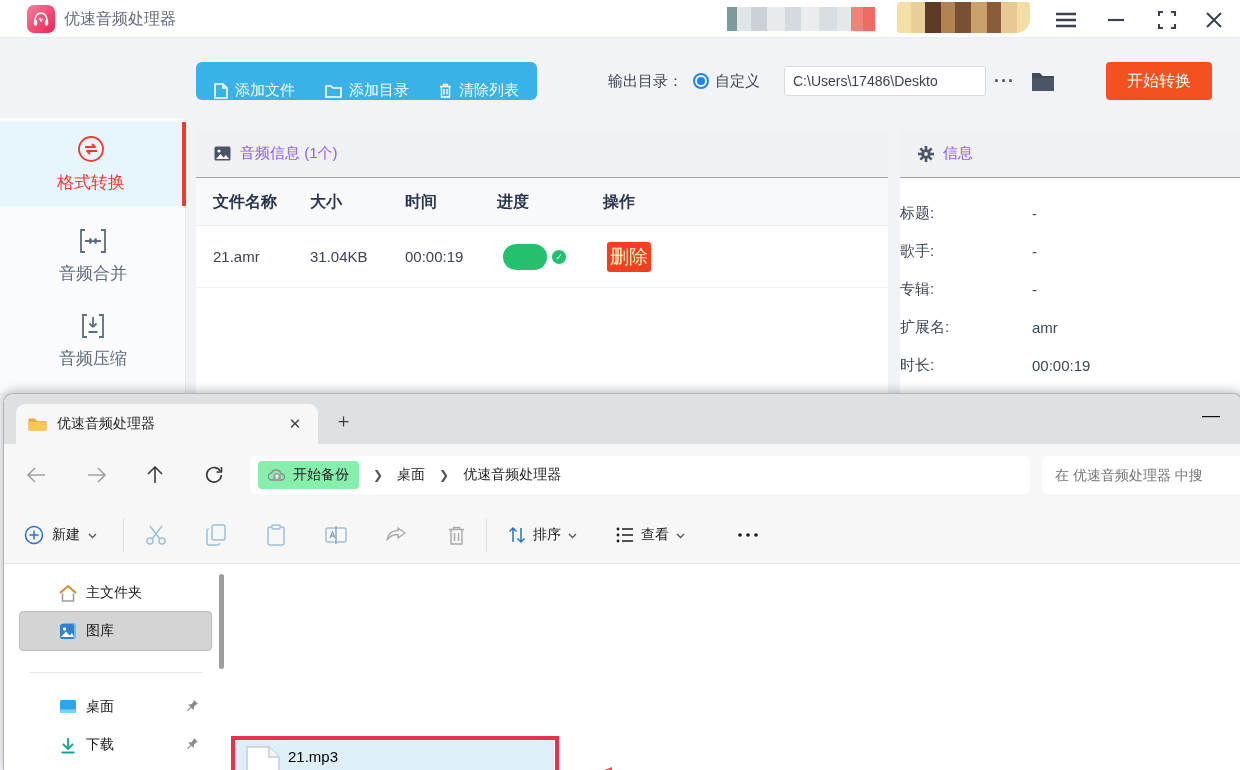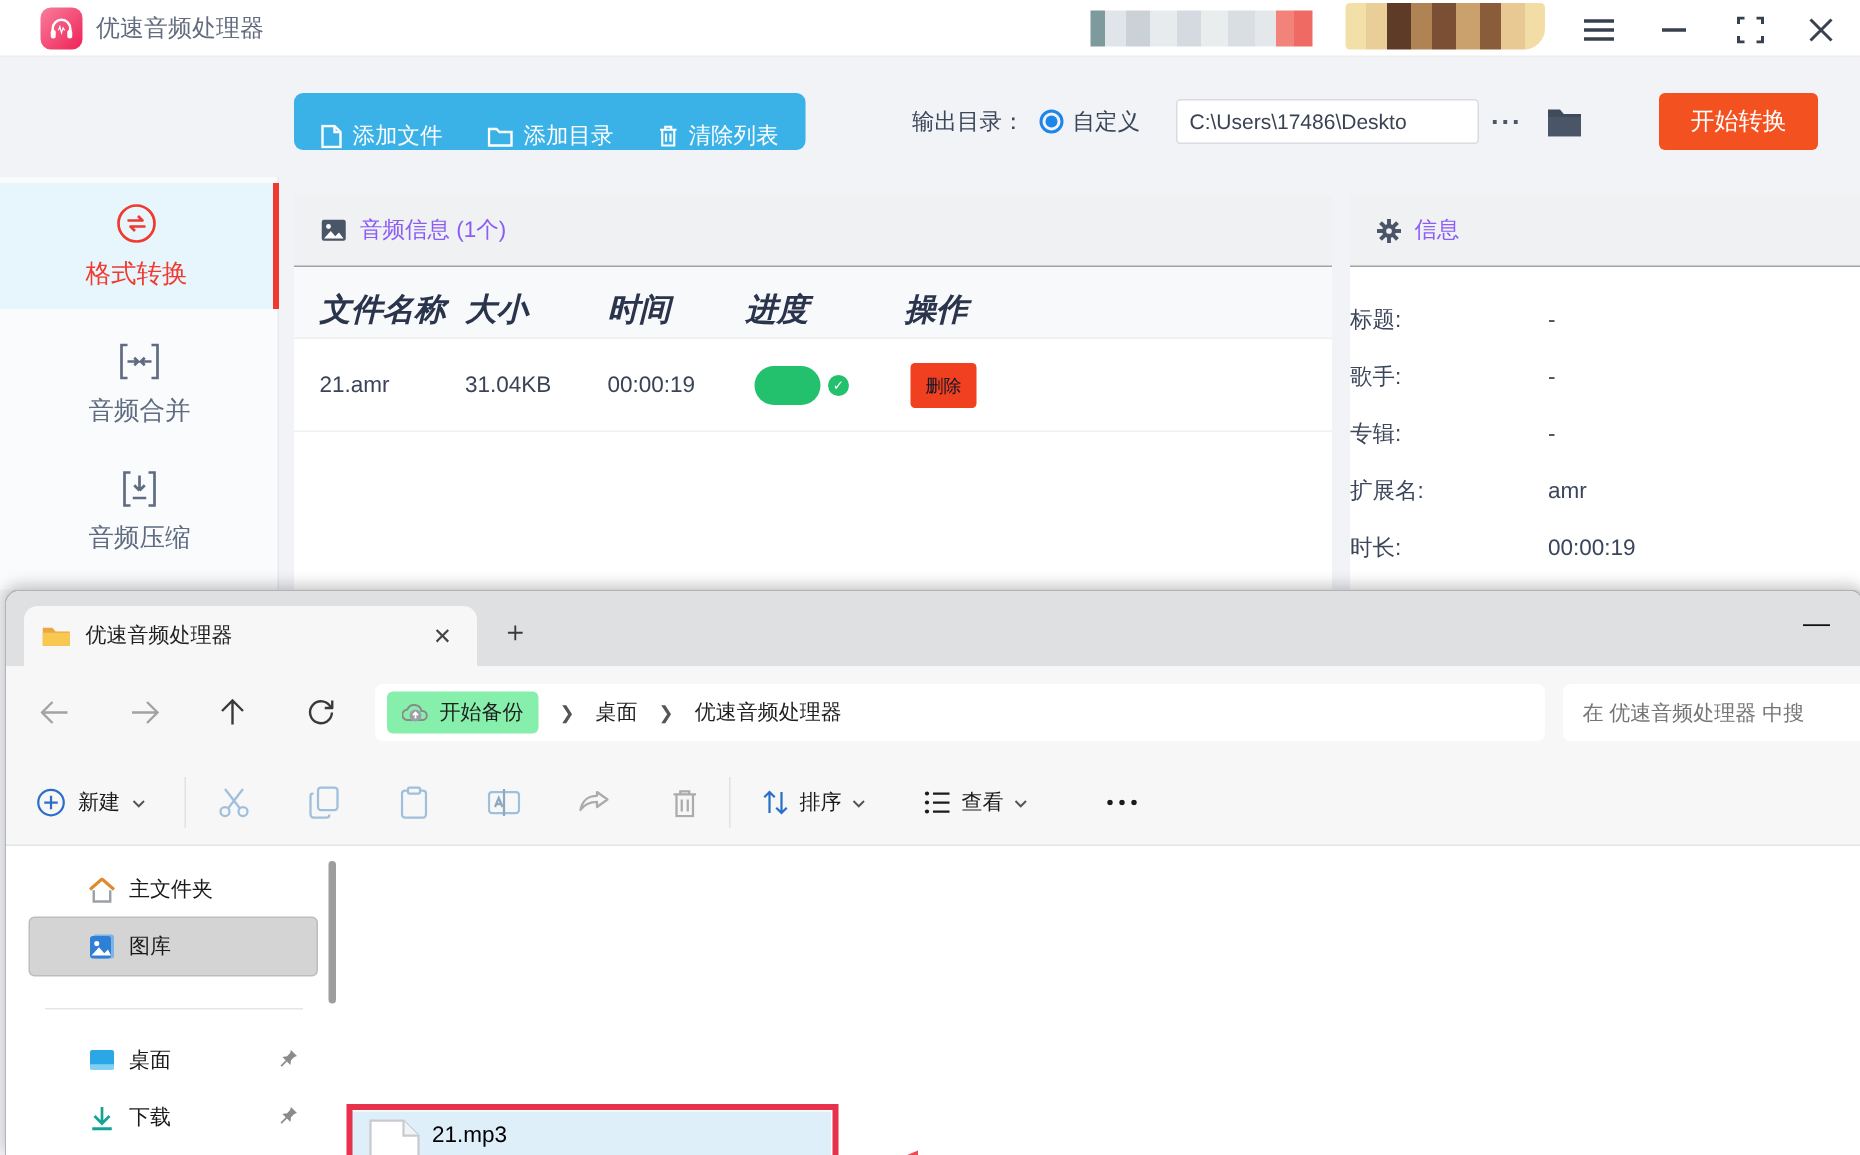--- a/index.html
+++ b/index.html
@@ -47,28 +47,28 @@
   .nav-item.active { background:#e7f5fd; color:#f0392f; border-right:4px solid #f0392f; }
   .nav-dots { position:absolute; left:0; top:384px; width:186px; text-align:center; color:#5f6b80;
     font-size:14px; letter-spacing:3px; line-height:8px; height:8px; overflow:hidden; }
 
   .panel { position:absolute; top:130px; background:#fff; }
   #files-panel { left:196px; width:692px; height:263px; }
   #info-panel  { left:900px; width:340px; height:263px; }
   .panel-head { height:48px; background:#f0f1f3; border-bottom:1px solid #a3a3a3; display:flex;
     align-items:center; padding-left:18px; gap:9px; font-size:15px; color:#8b5cf6; }
   .cols { position:relative; height:48px; background:#f8f9fa; border-bottom:1px solid #eceef0; }
-  .cols span { position:absolute; top:14px; font-size:21px; font-weight:700; color:#2b344d;font-style:italic; }
+  .cols span { position:absolute; top:14px; font-size:16px; font-weight:700; color:#2b344d; }
   .trow { position:relative; height:62px; border-bottom:1px solid #f0f1f3; font-size:15px; color:#3a4358; }
   .trow .cell { position:absolute; top:22px; }
   .pill { position:absolute; left:307px; top:18px; width:44px; height:26px; border-radius:13px; background:#23c16d; }
   .okmark { position:absolute; left:356px; top:24px; width:14px; height:14px; border-radius:50%; background:#23c16d;
     color:#fff; font-size:9px; line-height:14px; text-align:center; }
-  .del-btn { position:absolute; left:411px; top:16px; width:44px; height:30px; background:#f0401f; color:#0f172a;
-    border:none; border-radius:3px; font-size:12px; cursor:pointer; font-family:"Liberation Sans",sans-serif; }
+  .del-btn { position:absolute; left:411px; top:16px; width:44px; height:30px; background:#f0401f; color:#fef9c3;
+    border:none; border-radius:3px; font-size:19px; cursor:pointer; font-family:"Liberation Sans",sans-serif; }
   .info-fields { padding-top:16px; }
   .ifield { display:flex; height:38px; align-items:center; font-size:15px; color:#3c465a; }
   .ifield .flabel { width:118px; }
   .ifield .fvalue { margin-left:14px; }
 
   
   #explorer { position:absolute; left:3px; top:393px; width:1240px; height:377px; background:#f7f7f8;
     border:1px solid #b3b3b6; border-bottom:none; border-radius:10px 10px 0 0;
     box-shadow:0 -3px 10px rgba(0,0,0,.22); overflow:hidden; }
   .tabbar { position:absolute; top:0; left:0; right:0; height:50px; background:#dee0e2; border-radius:9px 9px 0 0; }

